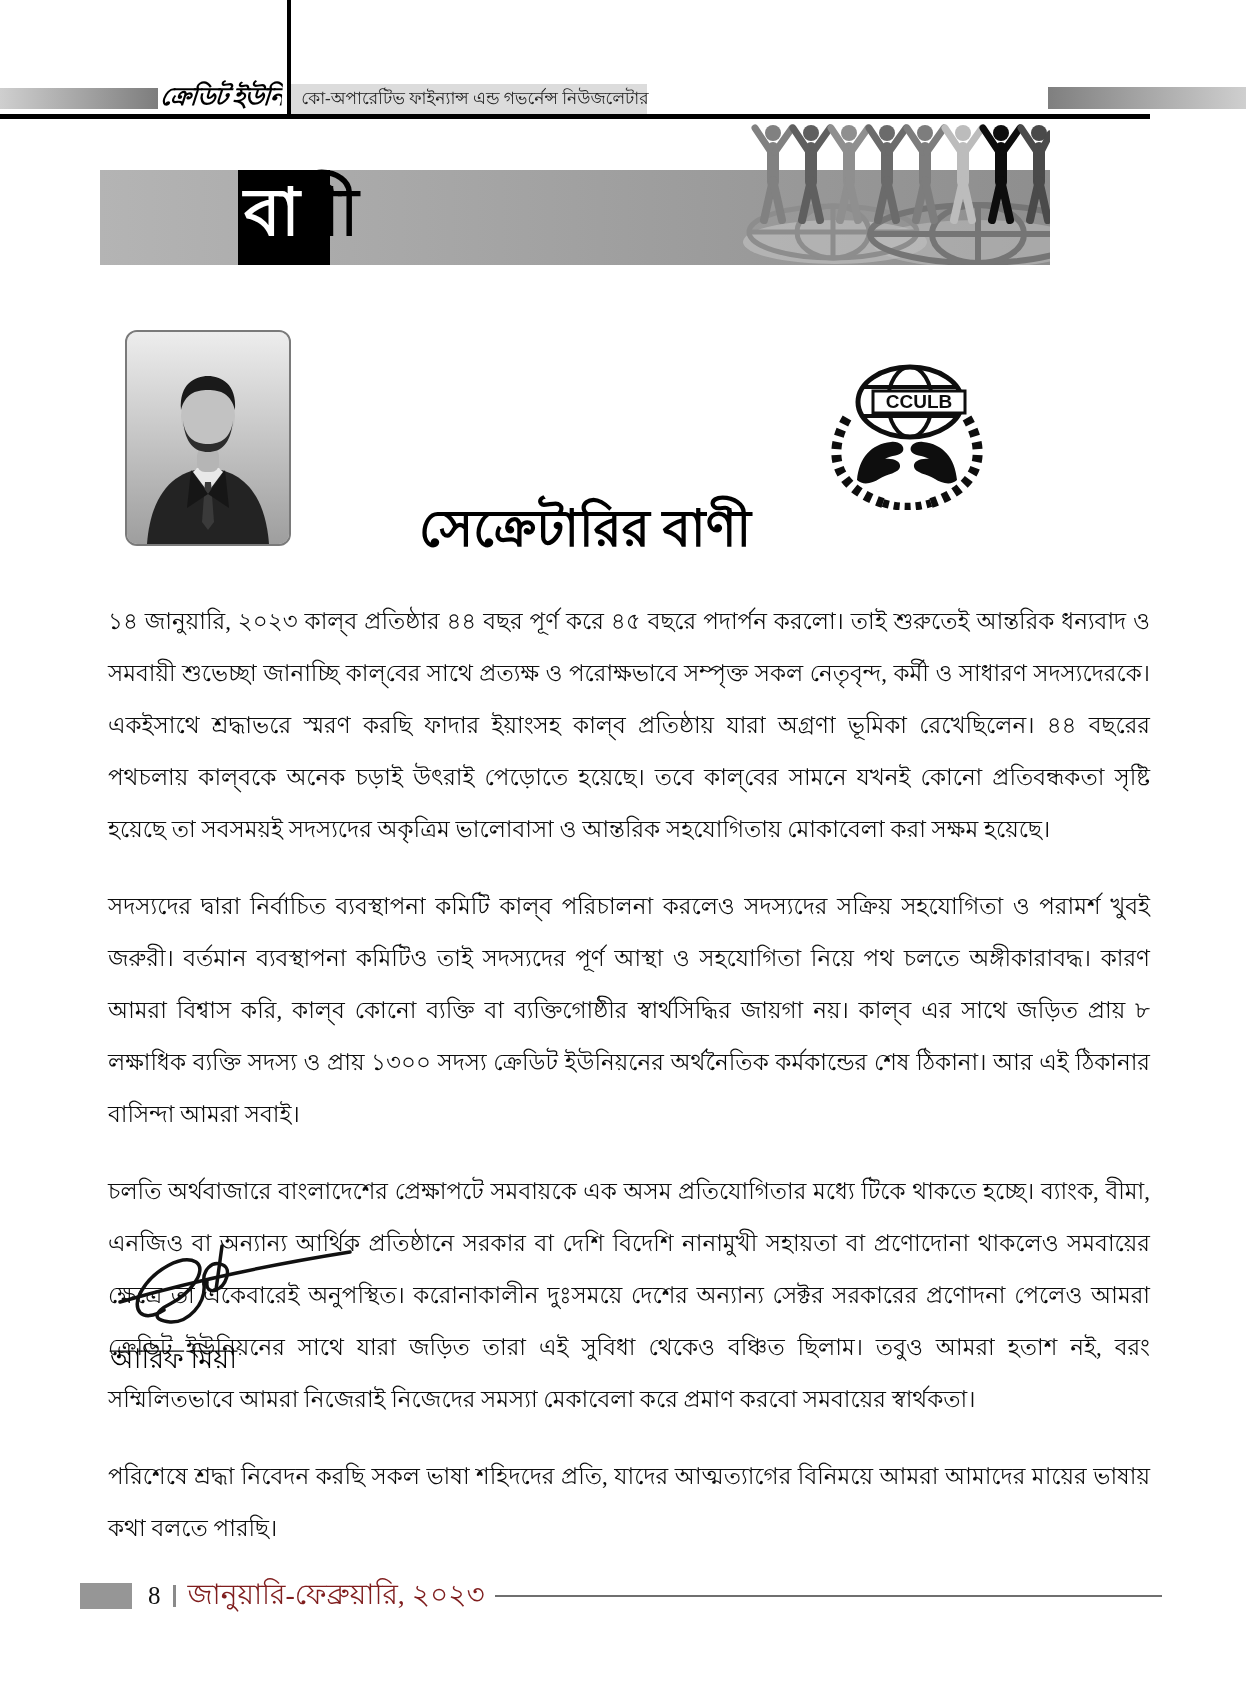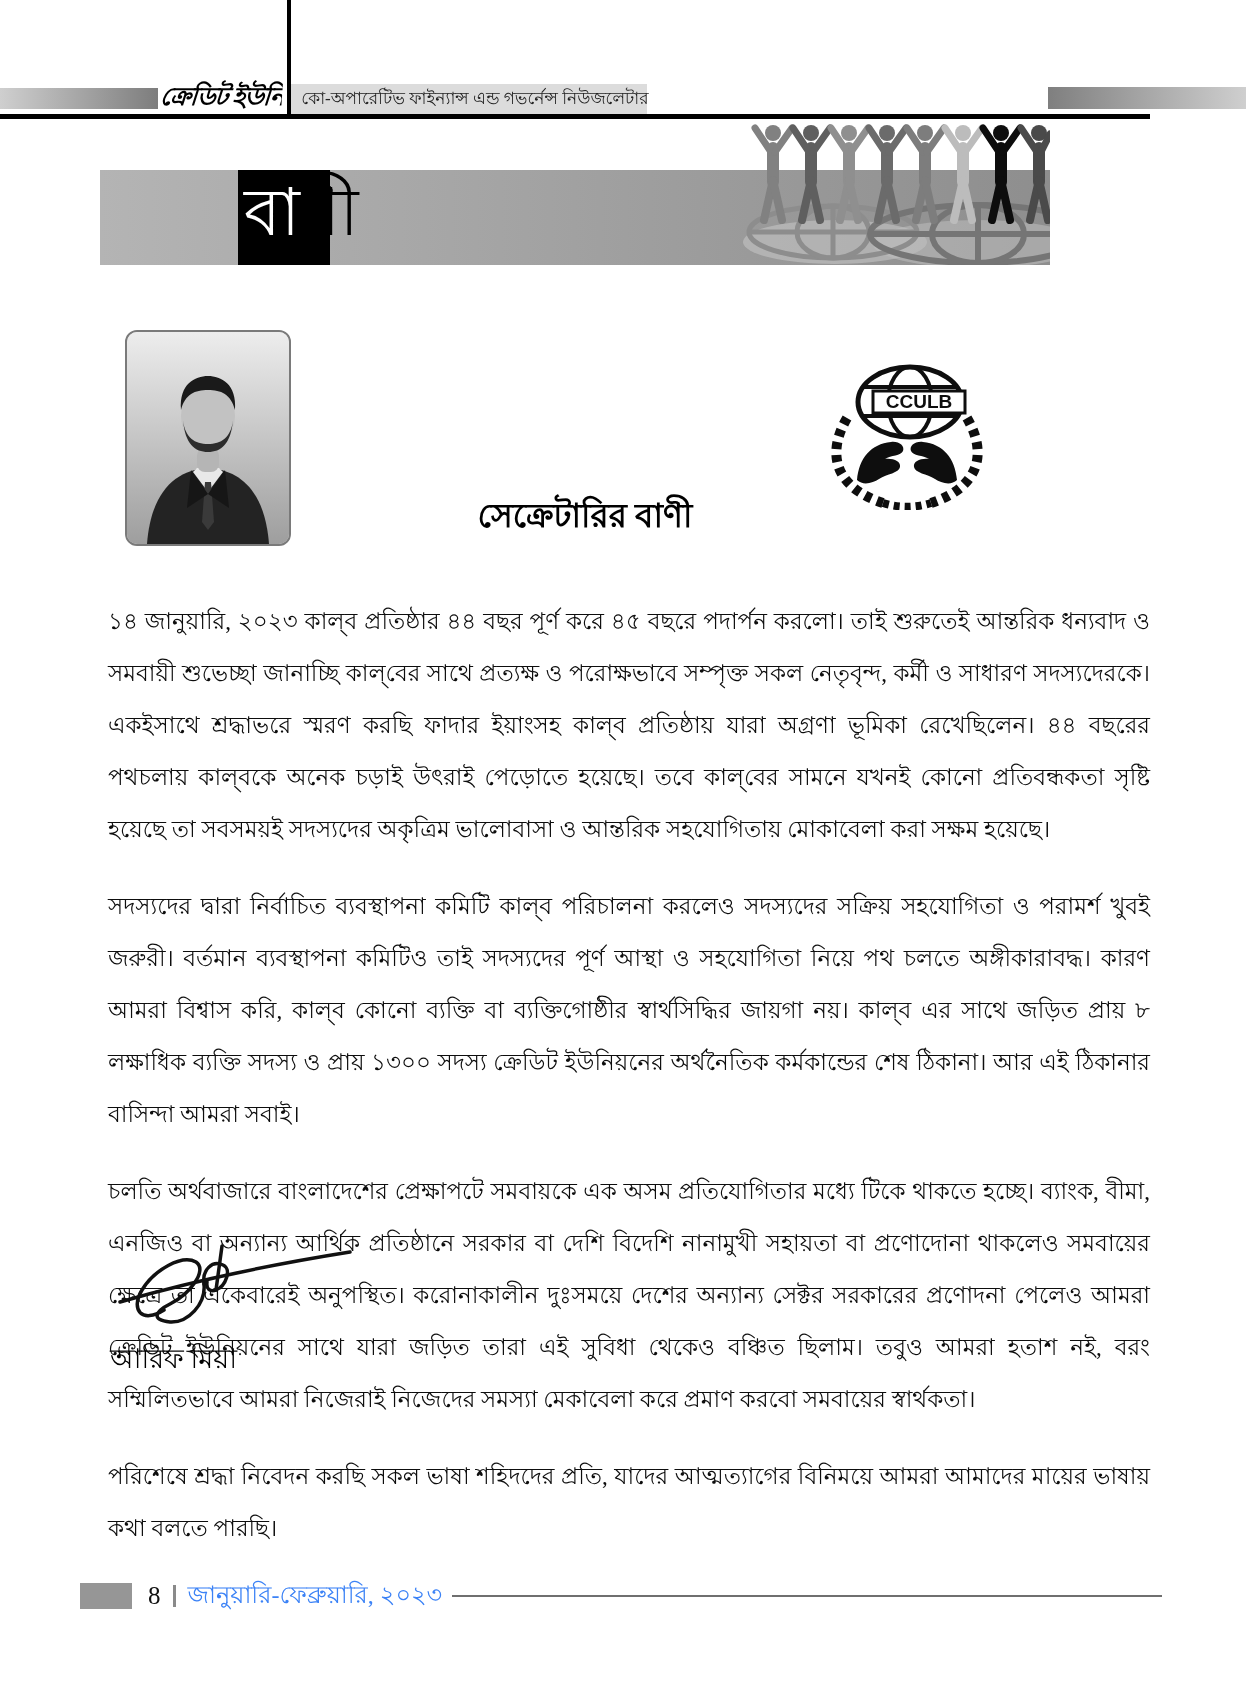--- a/index.html
+++ b/index.html
@@ -22,49 +22,49 @@
   .mast-strip { position:absolute; left:291px; top:84px; width:356px; height:30px;
     background:#dcdcdc; display:flex; align-items:center; justify-content:center;padding-left:12px; }
   .mast-strip span { font-size:17px; color:#222; white-space:nowrap; }
   .mast-rule { position:absolute; left:0; top:114px; width:1150px; height:5px; background:#000; }
 
   
   .banner { position:absolute; left:100px; top:170px; width:950px; height:95px;
     background:linear-gradient(to right,#b4b4b4,#8e8e8e); }
   .banner-blackbox { position:absolute; left:238px; top:170px; width:92px; height:95px; background:#000; }
   .banner-title { position:absolute; left:244px; top:158px; height:110px;
-    font-size:66px; font-weight:normal; line-height:110px; white-space:nowrap; }
+    font-size:66px; font-weight:bold; line-height:110px; white-space:nowrap; }
   .banner-title .w { color:#ffffff; }
   .banner-title .b { color:#000000; }
   .people-illustration { position:absolute; left:743px; top:120px; width:307px; height:145px; }
 
   
   .portrait { position:absolute; left:125px; top:330px; width:166px; height:216px;
     border:2px solid #7a7a7a; border-radius:12px; overflow:hidden; background:#d9d9d9; }
 
   
   .cculb { position:absolute; left:813px; top:360px; width:188px; height:150px; }
 
   
   .article-title { position:absolute; left:380px; top:490px; width:410px;
-    text-align:center; font-size:33px; font-weight:bold; color:#000; }
+    text-align:center; font-size:51px; font-weight:bold; color:#000; }
   .article-body { position:absolute; left:108px; top:596px; width:1042px; }
   .article-body p { font-size:23px; line-height:52px; text-align:justify; margin-bottom:25px; color:#0d0d0d; }
 
   
   .signature { position:absolute; left:112px; top:1232px; width:245px; height:105px; }
   .signatory { position:absolute; left:110px; top:1326px; font-size:27px; color:#000;margin-top:12px; }
 
   
   .footer { position:absolute; left:80px; top:1582px; width:1086px; height:28px;
     display:flex; align-items:center; }
   .footer-block { width:52px; height:26px; background:#969696; margin-right:16px; flex:none; }
   .footer-pagenum { font-size:25px; color:#111; margin-right:12px; }
   .footer-sep { width:3px; height:22px; background:#8a8a8a; margin-right:12px; flex:none; }
-  .footer-issue { font-size:24px; color:#3b82f6; white-space:nowrap; }
+  .footer-issue { font-size:28px; color:#7f1d1d; white-space:nowrap; }
   .footer-line { flex:1; height:2px; background:#6f6f6f; margin-left:10px; margin-right:4px; }
 </style>
 </head>
 <body>
 
 <div class="page">
 
   <div class="mast-vline"></div>
   <div class="mast-bar-left"></div>
   <div class="mast-bar-right"></div>

